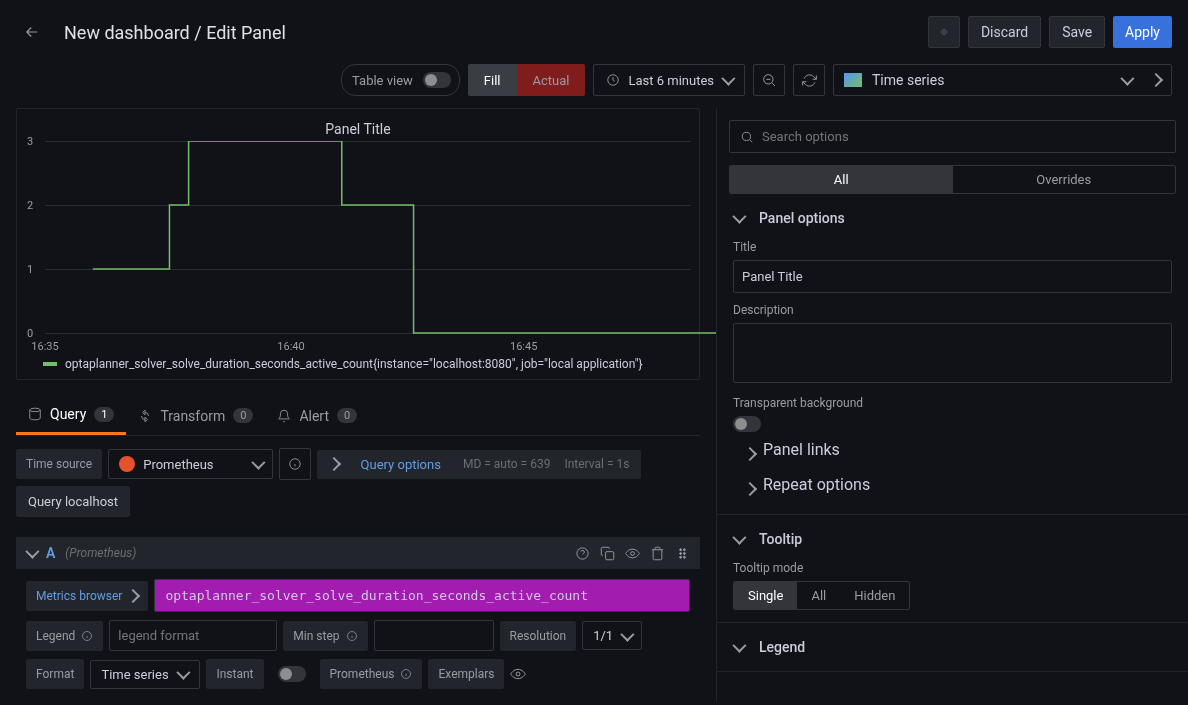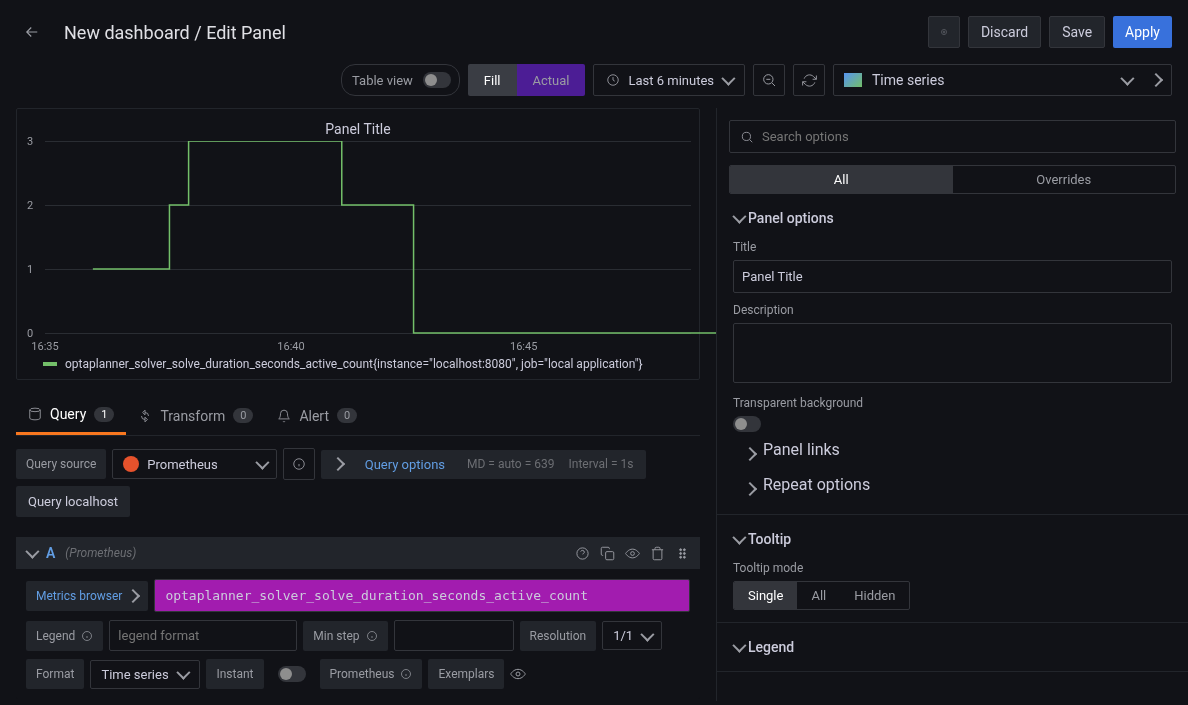--- a/index.html
+++ b/index.html
@@ -11,21 +11,21 @@
 .btn{padding:6px 12px;border-radius:2px;border:none;cursor:pointer;font-size:14px;display:flex;align-items:center;justify-content:center}
 .btn-icon{width:32px;height:32px;background:#22252b;border:1px solid #33353b}
 .btn-sec{background:#22252b;border:1px solid #33353b;color:#ccccdc;height:32px}
 .btn-primary{background:#3871dc;color:#fff;height:32px}
 .toolbar{display:flex;align-items:center;padding:0 16px 12px;gap:8px}
 .toggle-group{display:flex;align-items:center;border:1px solid #33353b;border-radius:14px;height:32px;background:#111217}
 .toggle-label{padding:0 10px;font-size:13px;color:#9a9ca3}
 .switch{width:28px;height:16px;background:#33353b;border-radius:8px;margin-right:8px;position:relative}
 .switch::after{content:"";position:absolute;width:12px;height:12px;background:#8e8e8e;border-radius:50%;top:2px;left:2px}
 .pill-tabs{display:flex;border-radius:2px;overflow:hidden;height:32px}
-.pill-tab{padding:0 16px;display:flex;align-items:center;font-size:13px;cursor:pointer;background:#4c1d95;color:#9a9ca3}
+.pill-tab{padding:0 16px;display:flex;align-items:center;font-size:13px;cursor:pointer;background:#7f1d1d;color:#9a9ca3}
 .pill-tab.active{background:#3a3d44;color:#fff}
 .time-picker{display:flex;align-items:center;gap:8px;border:1px solid #33353b;padding:0 12px;height:32px;border-radius:2px;cursor:pointer;font-size:13px}
 .icon-btn{width:32px;height:32px;border:1px solid #33353b;border-radius:2px;display:flex;align-items:center;justify-content:center;cursor:pointer}
 .main{display:flex;height:calc(100% - 112px)}
 .left{flex:1;padding:0 16px;overflow:auto}
 .right{width:472px;background:#111217;border-left:1px solid #22252b;overflow:auto}
 .panel-box{border:1px solid #22252b;border-radius:2px;padding:8px}
 .panel-title{text-align:center;font-size:14px;color:#ccccdc;padding:4px}
 .chart-area{position:relative;height:210px}
 .viz-select{display:flex;align-items:center;gap:10px;border:1px solid #33353b;border-radius:2px;height:32px;padding:0 10px;margin-left:auto;flex:1;max-width:380px;cursor:pointer}
@@ -52,21 +52,21 @@
 .mb-btn{background:#22252b;color:#629ee4;padding:8px 10px;font-size:12px;display:flex;align-items:center;gap:6px;border-radius:2px;cursor:pointer}
 .code-input{flex:1;background:#a21caf;border:1px solid #33353b;padding:8px 10px;font-family:Menlo,monospace;font-size:13px;color:#ccccdc;border-radius:2px}
 .flabel{background:#22252b;padding:8px 10px;font-size:12px;color:#9a9ca3;border-radius:2px;display:flex;align-items:center;gap:6px}
 .finput{background:#111217;border:1px solid #33353b;padding:7px 8px;font-size:13px;color:#ccccdc;border-radius:2px}
 .search-bar{display:flex;align-items:center;gap:8px;border:1px solid #33353b;padding:8px 10px;margin:12px;border-radius:2px}
 .search-input{background:none;border:none;color:#ccccdc;font-size:13px;flex:1;outline:none}
 .right-tabs{display:flex;margin:0 12px;border-radius:2px;overflow:hidden;background:#111217;border:1px solid #33353b}
 .right-tab{flex:1;padding:6px;text-align:center;font-size:13px;cursor:pointer;color:#9a9ca3}
 .right-tab.active{background:#33353b;color:#fff}
 .section{padding:12px 16px;border-bottom:1px solid #22252b}
-.sec-head{display:flex;align-items:center;gap:5px;font-weight:500;color:#ccccdc;cursor:pointer;padding:4px 0}
+.sec-head{display:flex;align-items:center;gap:16px;font-weight:500;color:#ccccdc;cursor:pointer;padding:4px 0}
 .field{margin-top:10px}
 .field-label{font-size:12px;color:#9a9ca3;margin-bottom:6px;display:block}
 .text-input{width:100%;background:#111217;border:1px solid #33353b;padding:8px;color:#ccccdc;font-size:13px;border-radius:2px}
 textarea.text-input{height:60px;resize:none}
 .sub-item{display:flex;align-items:flex-end;gap:8px;padding:8px 0 8px 12px;color:#ccccdc;cursor:pointer;font-size:16px}
 .mode-tabs{display:flex;border:1px solid #33353b;border-radius:2px;overflow:hidden;width:fit-content}
 .mode-tab{padding:6px 14px;font-size:13px;cursor:pointer;color:#9a9ca3}
 .mode-tab.active{background:#33353b;color:#fff}
 .chevron{width:10px;height:10px;border-right:2px solid #9a9ca3;border-bottom:2px solid #9a9ca3;display:inline-block}
 .chev-down{transform:rotate(45deg) translateY(-2px)}
@@ -182,21 +182,21 @@
       <div class="tab">
         <svg width="14" height="14" viewBox="0 0 24 24">
             <path d="M18 8A6 6 0 106 8c0 7-3 9-3 9h18s-3-2-3-9M13.73 21a2 2 0 01-3.46 0"></path>
           </svg>
         <span>Alert</span>
         <span class="badge">0</span>
       </div>
     </div>
 
     <div class="query-bar">
-      <div class="qlabel">Query source</div>
+      <div class="qlabel">Time source</div>
       <div class="select-box">
         <div class="prom-icon"></div>
         <span>Prometheus</span>
         <span style="margin-left:30px" class="chevron chev-down"></span>
       </div>
       <div class="icon-btn">
         <svg width="14" height="14" viewBox="0 0 24 24">
             <circle cx="12" cy="12" r="9"></circle>
             <path d="M12 8h.01M12 12v4"></path>
           </svg>
@@ -250,21 +250,21 @@
           <input class="code-input" value="optaplanner_solver_solve_duration_seconds_active_count" style="">
         </div>
         <div class="qline">
           <div class="flabel">
             <span>Legend</span>
             <svg width="12" height="12" viewBox="0 0 24 24">
                 <circle cx="12" cy="12" r="9"></circle>
                 <path d="M12 8h.01M12 12v4"></path>
               </svg>
           </div>
-          <input class="finput" style="width: 188px;" placeholder="legend format">
+          <input class="finput" style="width: 168px;" placeholder="legend format">
           <div class="flabel">
             <span>Min step</span>
             <svg width="12" height="12" viewBox="0 0 24 24">
                 <circle cx="12" cy="12" r="9"></circle>
                 <path d="M12 8h.01M12 12v4"></path>
               </svg>
           </div>
           <input class="finput" style="width: 120px;">
           <div class="flabel">Resolution</div>
           <div class="select-box" style="width:60px">

